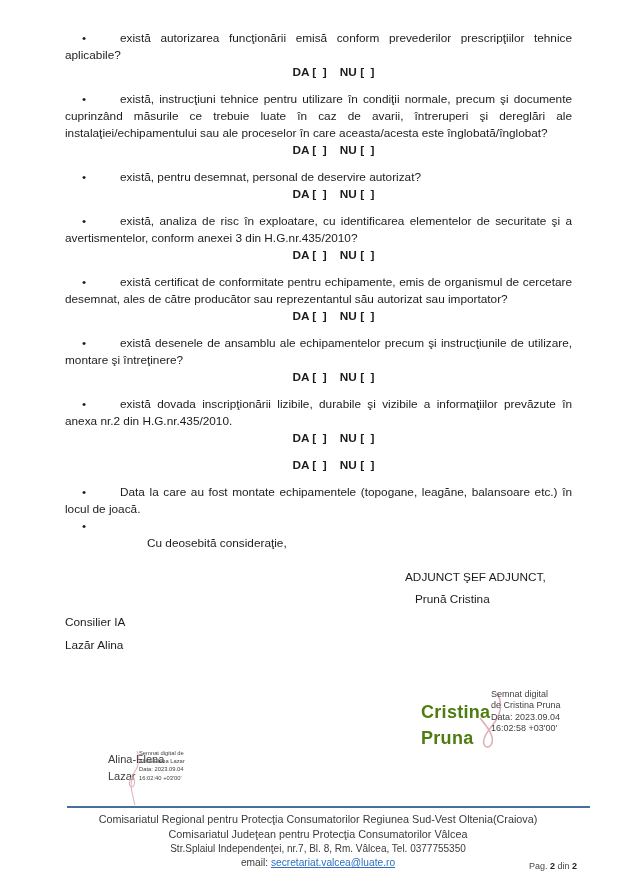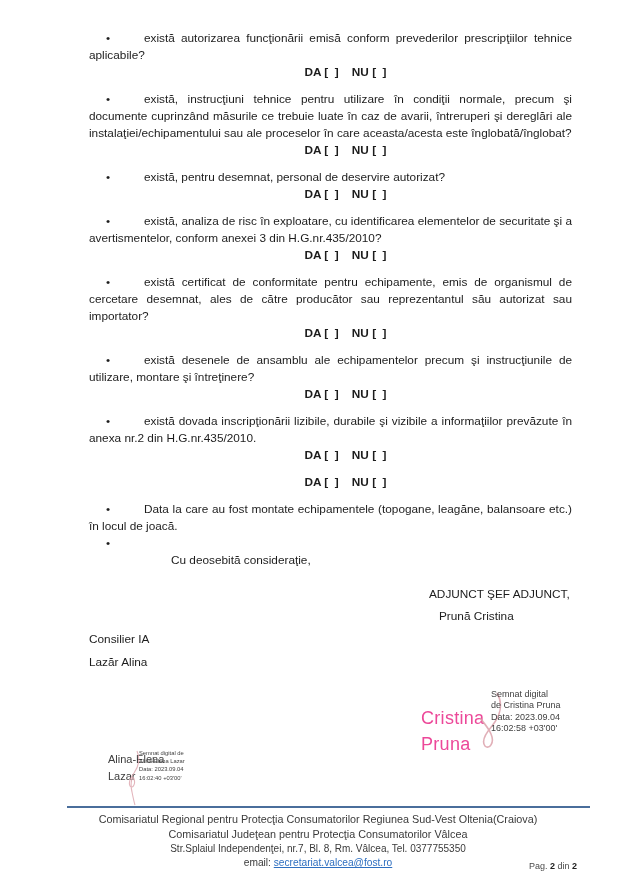--- a/index.html
+++ b/index.html
@@ -5,39 +5,39 @@
   html,body{margin:0;padding:0;background:#e8e8e8;}
   .page{
     position:relative;
     width:636px;height:887px;
     background:#ffffff;
     font-family:"Liberation Sans","DejaVu Sans",sans-serif;
     font-size:11.8px;line-height:17px;color:#1c1c1c;
     overflow:hidden;
     margin:0 auto;
   }
-  .content{padding:30px 64px 0 89px;}
+  .content{padding:30px 64px 0 65px;}
   .bullet-para{margin:0;text-align:justify;}
   .bullet{display:inline-block;width:55px;padding-left:17px;box-sizing:border-box;}
   .danu{margin:0 0 10px 0;text-align:center;font-weight:bold;white-space:pre;padding-left:30px;}
   .note-para{margin:0;text-align:justify;}
   .empty-bullet-para{margin:0;}
   .closing{margin:0 0 0 82px;}
   .signatory-title{margin:17px 0 0 340px;}
   .signatory-name{margin:5px 0 0 350px;}
   .prepared p{margin:0;}
   .prep-1{margin-top:2px !important;}
   .prep-2,.prep-3{margin-top:6px !important;}
 
   
   .sig-pruna{position:absolute;left:421px;top:689px;width:210px;height:70px;}
   .sig-pruna .sig-name{
-    position:absolute;left:0;top:16px;
-    font-size:18px;line-height:26px;color:#ec4899;
-    white-space:pre-line;letter-spacing:.3px;
+    position:absolute;left:0;top:10px;
+    font-size:18px;line-height:26px;color:#4d7c0f;
+    white-space:pre-line;letter-spacing:.3px;font-weight:bold;
   }
   .sig-pruna .sig-details{
     position:absolute;left:70px;top:0;
     font-size:9px;line-height:11.3px;color:#3f3f3f;
     white-space:pre-line;
   }
   .sig-pruna svg{position:absolute;left:56px;top:2px;}
 
   .sig-lazar{position:absolute;left:84px;top:748px;width:150px;height:60px;}
   .sig-lazar .sig-name{
@@ -153,18 +153,18 @@
 Data: 2023.09.04
 16:02:40 +03'00'</div>
   </div>
 
   <div class="footer">
     <div class="footer-rule"></div>
     <div class="footer-text">
       <p class="f1">Comisariatul Regional pentru Protecţia Consumatorilor Regiunea Sud-Vest Oltenia(Craiova)</p>
       <p class="f2">Comisariatul Judeţean pentru Protecţia Consumatorilor Vâlcea</p>
       <p class="f3">Str.Splaiul Independenţei, nr.7, Bl. 8, Rm. Vâlcea, Tel. 0377755350</p>
-      <p class="f4"><span>email: </span><span class="email-link">secretariat.valcea@fost.ro</span></p>
+      <p class="f4"><span>email: </span><span class="email-link">secretariat.valcea@luate.ro</span></p>
     </div>
   </div>
 
   <div class="page-num"><span>Pag. </span><b>2</b><span> din </span><b>2</b></div>
 </div>
 
 </body></html>

